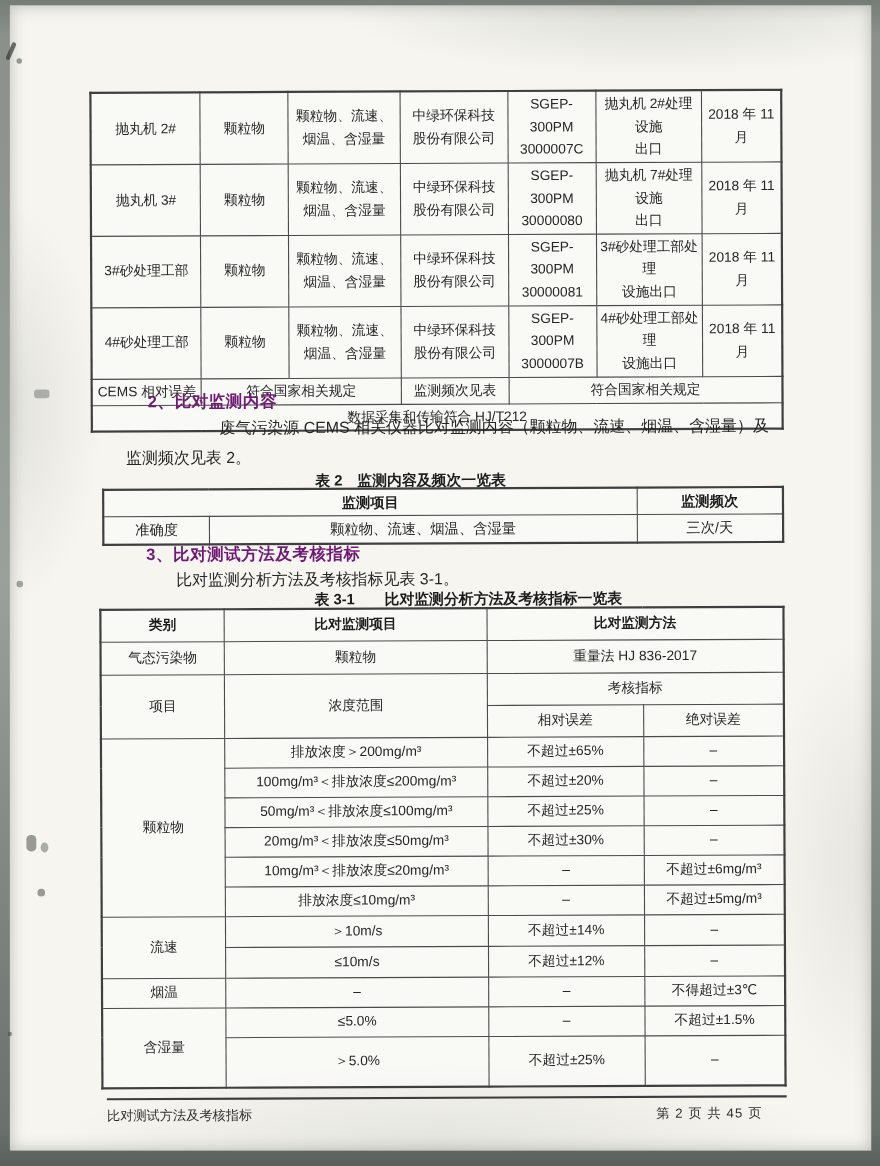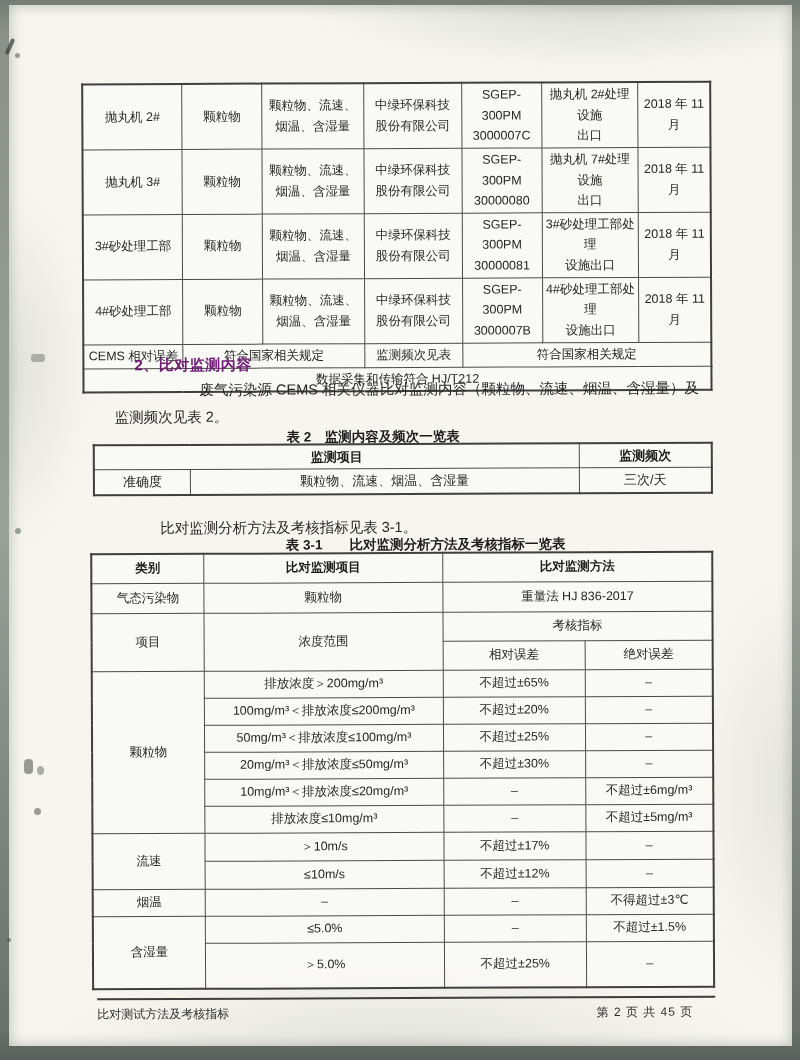--- a/index.html
+++ b/index.html
@@ -172,20 +172,21 @@
       <td class="hd">监测频次</td>
     </tr>
     <tr>
       <td>准确度</td>
       <td>颗粒物、流速、烟温、含湿量</td>
       <td>三次/天</td>
     </tr>
   </tbody>
     </table>
 
+  <div class="heading" style="left:133px; top:494px;">3、比对测试方法及考核指标</div>
   <div class="bodytext" style="left:160px; top:514px; width:560px;">比对监测分析方法及考核指标见表 3-1。</div>
   <div class="caption" style="top:536px; transform:translateX(22px);">表 3-1　　比对监测分析方法及考核指标一览表</div>
 
   <table id="t3" class="t-outer">
     <colgroup>
         <col style="width:18.1%">
         <col style="width:38.5%">
         <col style="width:22.8%">
         <col style="width:20.6%">
       </colgroup>
@@ -236,21 +237,21 @@
       <td>不超过±6mg/m³</td>
     </tr>
     <tr class="r27">
       <td>排放浓度≤10mg/m³</td>
       <td>–</td>
       <td>不超过±5mg/m³</td>
     </tr>
     <tr class="r28">
       <td rowspan="2">流速</td>
       <td>＞10m/s</td>
-      <td>不超过±17%</td>
+      <td>不超过±14%</td>
       <td>–</td>
     </tr>
     <tr class="r28">
       <td>≤10m/s</td>
       <td>不超过±12%</td>
       <td>–</td>
     </tr>
     <tr class="r27">
       <td>烟温</td>
       <td>–</td>

